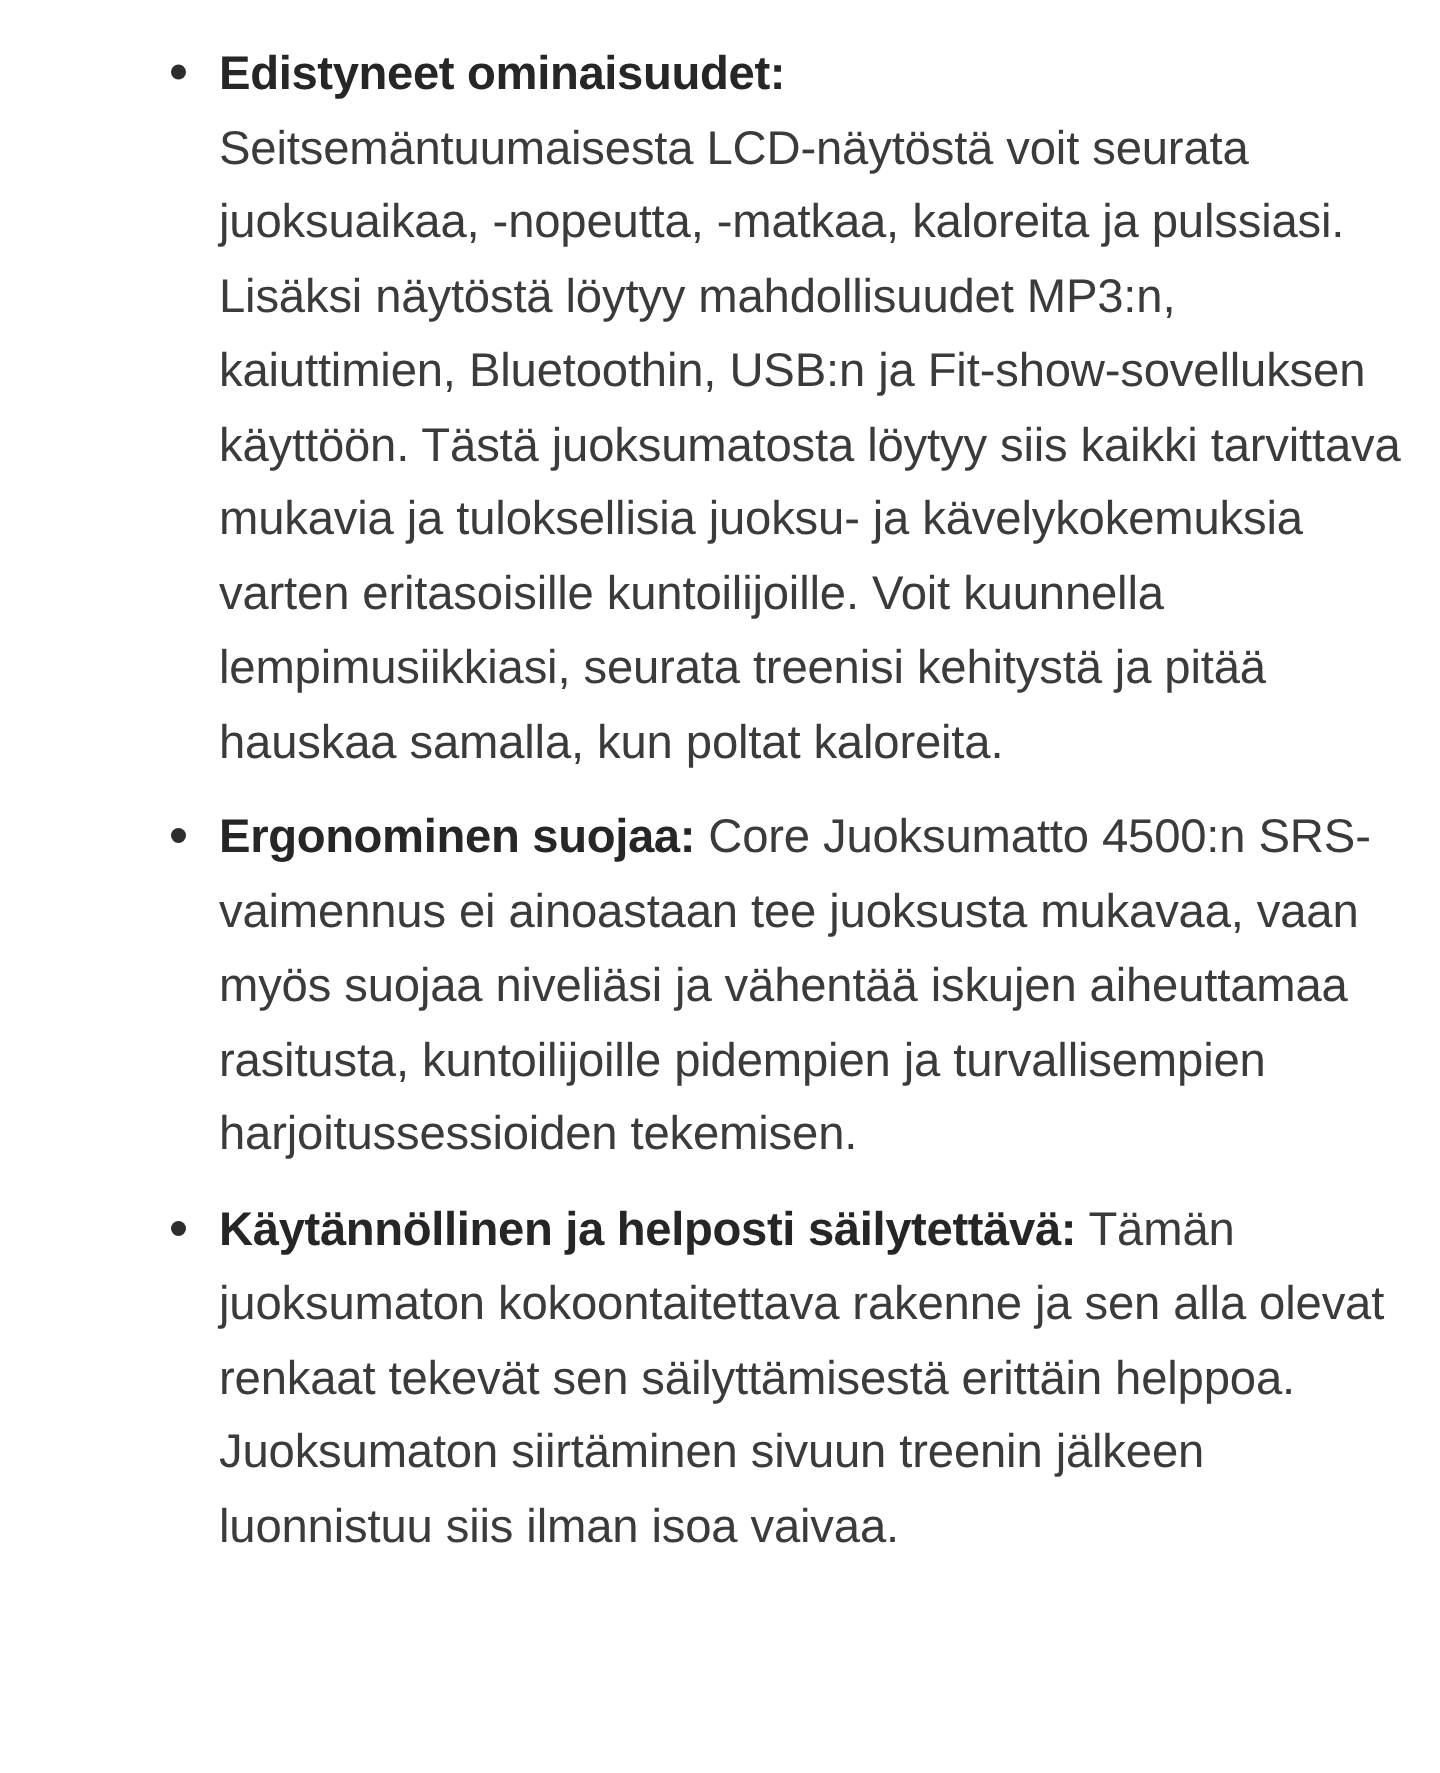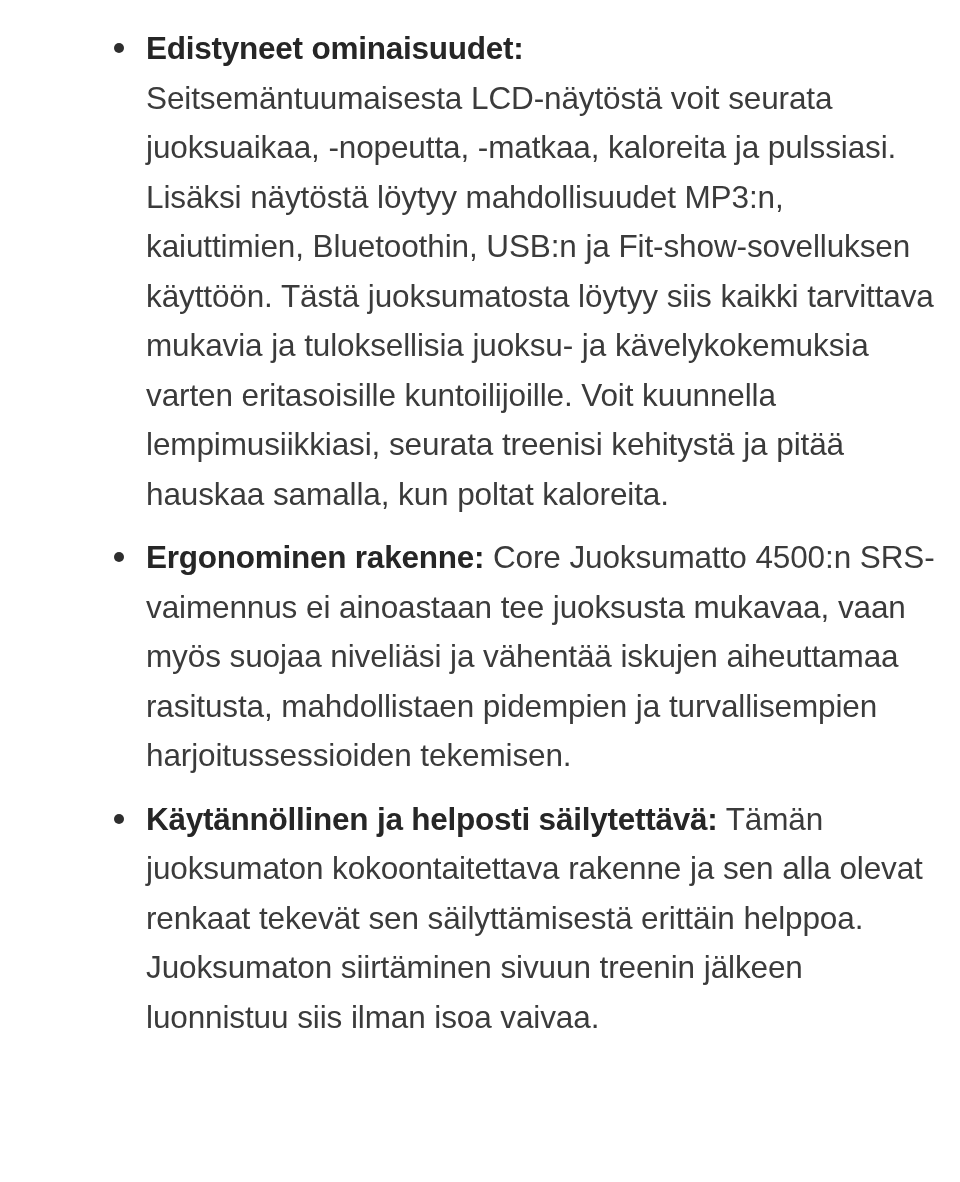--- a/index.html
+++ b/index.html
@@ -87,21 +87,21 @@
 
   <ul class="feature-list">
 
     <li class="feature-item">
       <span class="bullet-marker"></span>
       <p class="feature-text"><span class="lead lead-break">Edistyneet ominaisuudet:</span><span class="body-run">Seitsemäntuumaisesta LCD-näytöstä voit seurata juoksuaikaa, -nopeutta, -matkaa, kaloreita ja pulssiasi. Lisäksi näytöstä löytyy mahdollisuudet MP3:n, kaiuttimien, Bluetoothin, USB:n ja Fit-show-sovelluksen käyttöön. Tästä juoksumatosta löytyy siis kaikki tarvittava mukavia ja tuloksellisia juoksu- ja kävelykokemuksia varten eritasoisille kuntoilijoille. Voit kuunnella lempimusiikkiasi, seurata treenisi kehitystä ja pitää hauskaa samalla, kun poltat kaloreita.</span></p>
     </li>
 
     <li class="feature-item">
       <span class="bullet-marker"></span>
-      <p class="feature-text"><span class="lead">Ergonominen rakenne:</span><span class="body-run"> <span>Core Juoksumatto 4500:n SRS-vaimennus ei ainoastaan tee juoksusta mukavaa, vaan myös suojaa niveliäsi ja vähentää iskujen aiheuttamaa rasitusta, mahdollistaen pidempien ja turvallisempien harjoitussessioiden tekemisen.</span></span></p>
+      <p class="feature-text"><span class="lead">Ergonominen suojaa:</span><span class="body-run"> <span>Core Juoksumatto 4500:n SRS-vaimennus ei ainoastaan tee juoksusta mukavaa, vaan myös suojaa niveliäsi ja vähentää iskujen aiheuttamaa rasitusta, kuntoilijoille pidempien ja turvallisempien harjoitussessioiden tekemisen.</span></span></p>
     </li>
 
     <li class="feature-item">
       <span class="bullet-marker"></span>
       <p class="feature-text"><span class="lead">Käytännöllinen ja helposti säilytettävä:</span><span class="body-run"> <span>Tämän juoksumaton kokoontaitettava rakenne ja sen alla olevat renkaat tekevät sen säilyttämisestä erittäin helppoa. Juoksumaton siirtäminen sivuun treenin jälkeen luonnistuu siis ilman isoa vaivaa.</span></span></p>
     </li>
 
   </ul>
 
 </div>

